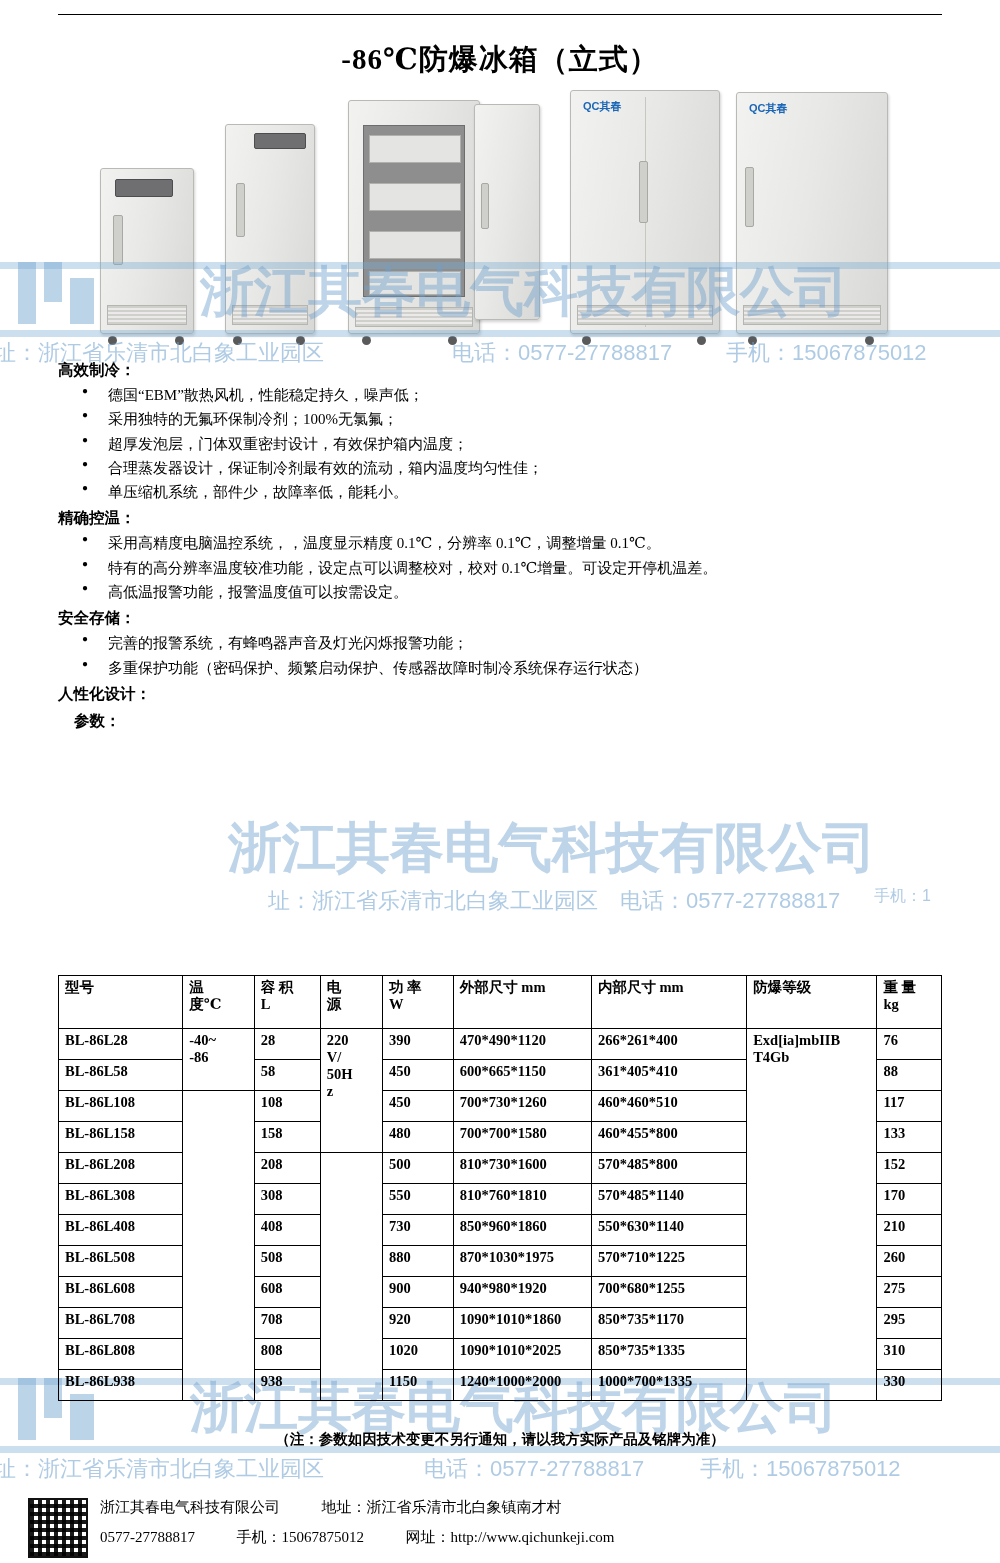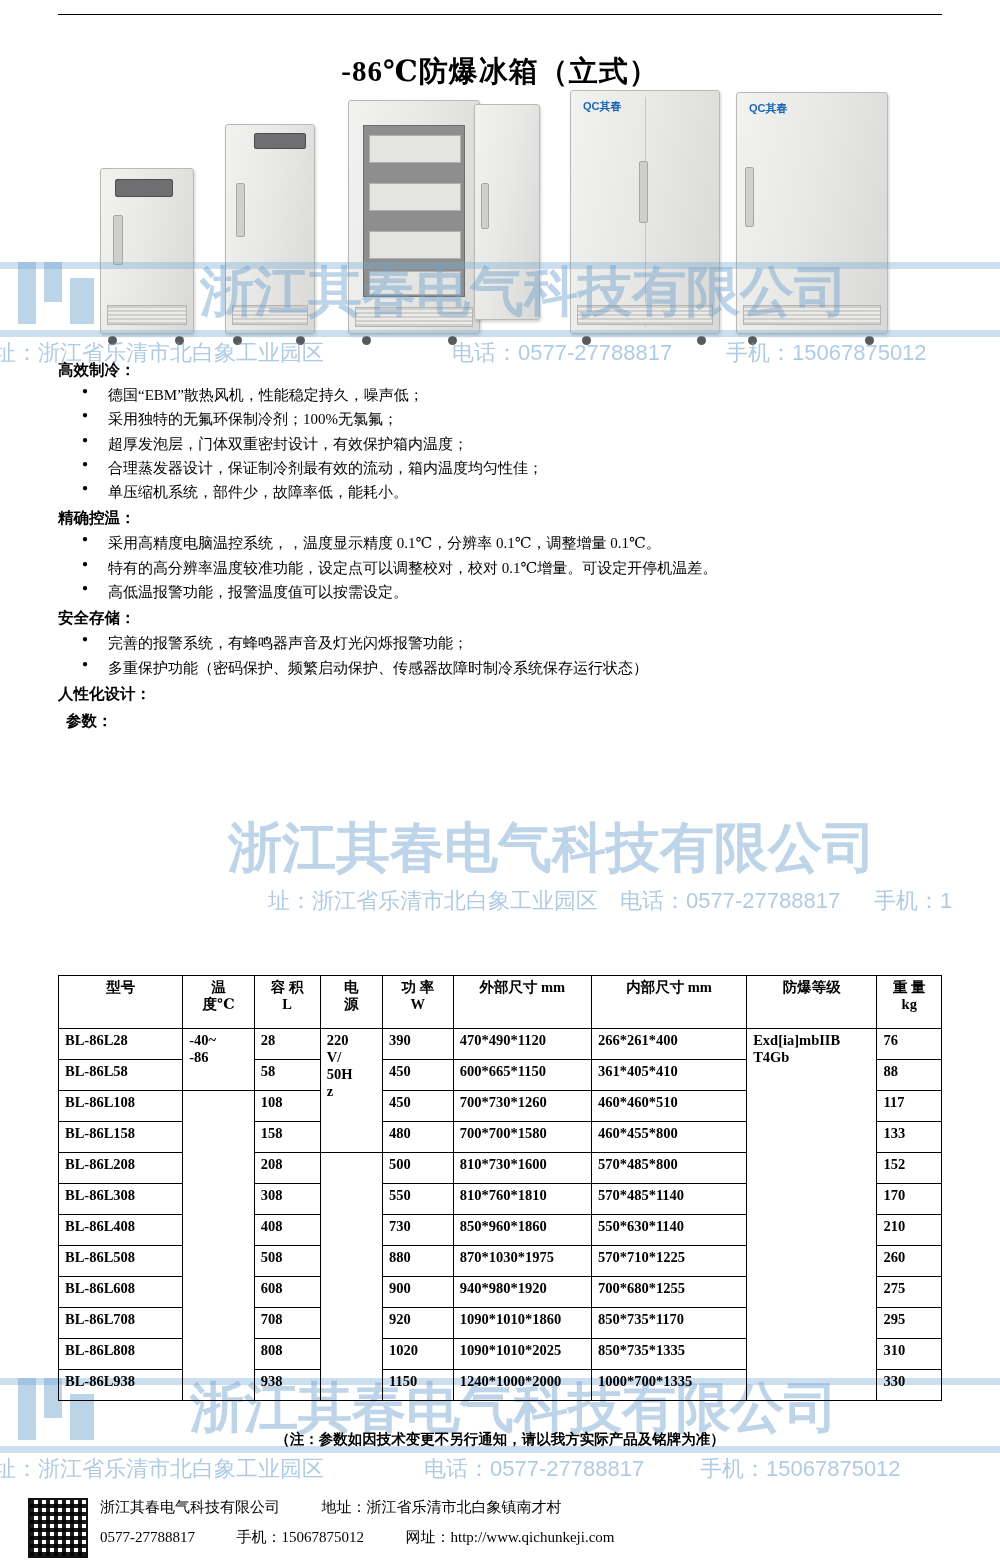--- a/index.html
+++ b/index.html
@@ -7,21 +7,21 @@
     width:1000px;height:1563px;background:#ffffff;position:relative;
     font-family:"Liberation Serif","DejaVu Serif",serif;color:#000;
     overflow:hidden;
   }
   .page{position:relative;width:1000px;height:1563px;}
 
   
   .top-rule{position:absolute;left:58px;top:14px;width:884px;border-top:1.5px solid #000;}
 
   .title{
-    position:absolute;left:0;top:52px;width:1000px;text-align:center;
+    position:absolute;left:0;top:40px;width:1000px;text-align:center;
     font-size:29px;font-weight:bold;letter-spacing:1px;
   }
 
   
   .photos{position:absolute;left:60px;top:88px;width:884px;height:250px;}
   .unit{position:absolute;bottom:0;}
   .body-box{
     background:linear-gradient(100deg,#f2f2f0 0%,#e8e8e6 46%,#d8d8d6 100%);
     border:1px solid #b9b9b6;border-radius:3px;position:relative;
     box-shadow:1px 2px 3px rgba(0,0,0,.18);
@@ -51,32 +51,32 @@
   
   .content{position:absolute;left:58px;top:356px;width:890px;}
   .sec-head{font-size:15.5px;font-weight:bold;margin:4px 0 2px 0;}
   ul.bul{list-style:none;margin:0 0 2px 0;padding:0;}
   ul.bul li{
     font-size:15px;line-height:1.62;position:relative;padding-left:50px;
   }
   ul.bul li:before{
     content:"\25CF";position:absolute;left:24px;top:0;font-size:10px;line-height:1.62*1;
   }
-  .params-head{font-size:15.5px;font-weight:bold;margin:6px 0 3px 8px;}
+  .params-head{font-size:15.5px;font-weight:bold;margin:6px 0 3px 16px;}
 
   
   table.spec{
     position:absolute;left:58px;top:975px;width:884px;border-collapse:collapse;
     font-family:"Liberation Serif","DejaVu Serif",serif;
   }
   table.spec th,table.spec td{
     border:1px solid #000;font-size:14.5px;font-weight:bold;
     padding:3px 6px;vertical-align:top;line-height:1.18;
   }
-  table.spec th{text-align:center;height:46px;}
+  table.spec th{text-align:left;height:46px;}
   table.spec td{height:24px;}
   .c-model{width:130px;}
   .c-temp{width:66px;}
   .c-vol{width:62px;}
   .c-pow{width:56px;}
   .c-watt{width:66px;}
   .c-out{width:132px;}
   .c-in{width:156px;}
   .c-ex{width:126px;}
   .c-wt{width:60px;}
@@ -173,21 +173,21 @@
   <div class="wm wm-block" style="left:44px;top:262px;width:18px;height:40px;"></div>
   <div class="wm wm-block" style="left:70px;top:278px;width:24px;height:46px;"></div>
   <div class="wm wm-big" style="left:200px;top:256px;font-size:54px;">浙江其春电气科技有限公司</div>
   <div class="wm wm-line" style="left:-6px;top:338px;font-size:22px;">址：浙江省乐清市北白象工业园区</div>
   <div class="wm wm-line" style="left:452px;top:338px;font-size:22px;">电话：0577-27788817</div>
   <div class="wm wm-line" style="left:726px;top:338px;font-size:22px;">手机：15067875012</div>
 
   <div class="wm wm-big" style="left:228px;top:812px;font-size:54px;">浙江其春电气科技有限公司</div>
   <div class="wm wm-line" style="left:268px;top:886px;font-size:22px;">址：浙江省乐清市北白象工业园区</div>
   <div class="wm wm-line" style="left:620px;top:886px;font-size:22px;">电话：0577-27788817</div>
-  <div class="wm wm-line" style="left:874px;top:886px;font-size:22px;">手机：1</div>
+  <div class="wm wm-line" style="left:874px;top:886px;font-size:16px;">手机：1</div>
 
   <div class="wm wm-bar" style="left:0;top:1378px;width:1000px;height:7px;"></div>
   <div class="wm wm-bar" style="left:0;top:1446px;width:1000px;height:7px;"></div>
   <div class="wm wm-block" style="left:18px;top:1378px;width:18px;height:62px;"></div>
   <div class="wm wm-block" style="left:44px;top:1378px;width:18px;height:40px;"></div>
   <div class="wm wm-block" style="left:70px;top:1394px;width:24px;height:46px;"></div>
   <div class="wm wm-big" style="left:190px;top:1372px;font-size:54px;">浙江其春电气科技有限公司</div>
   <div class="wm wm-line" style="left:-6px;top:1454px;font-size:22px;">址：浙江省乐清市北白象工业园区</div>
   <div class="wm wm-line" style="left:424px;top:1454px;font-size:22px;">电话：0577-27788817</div>
   <div class="wm wm-line" style="left:700px;top:1454px;font-size:22px;">手机：15067875012</div>

